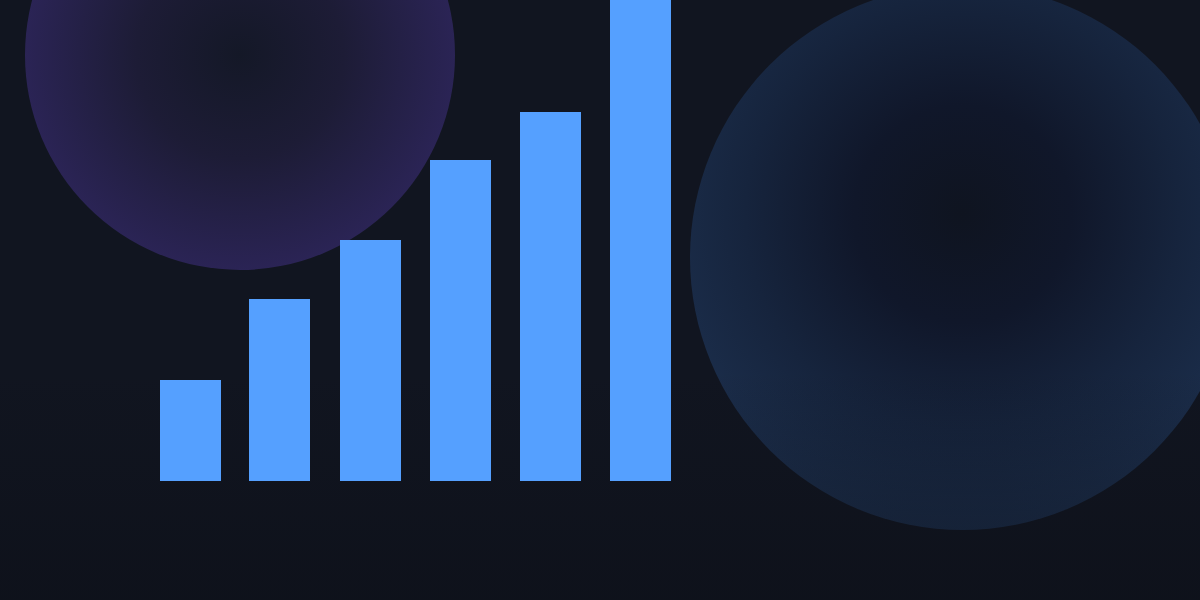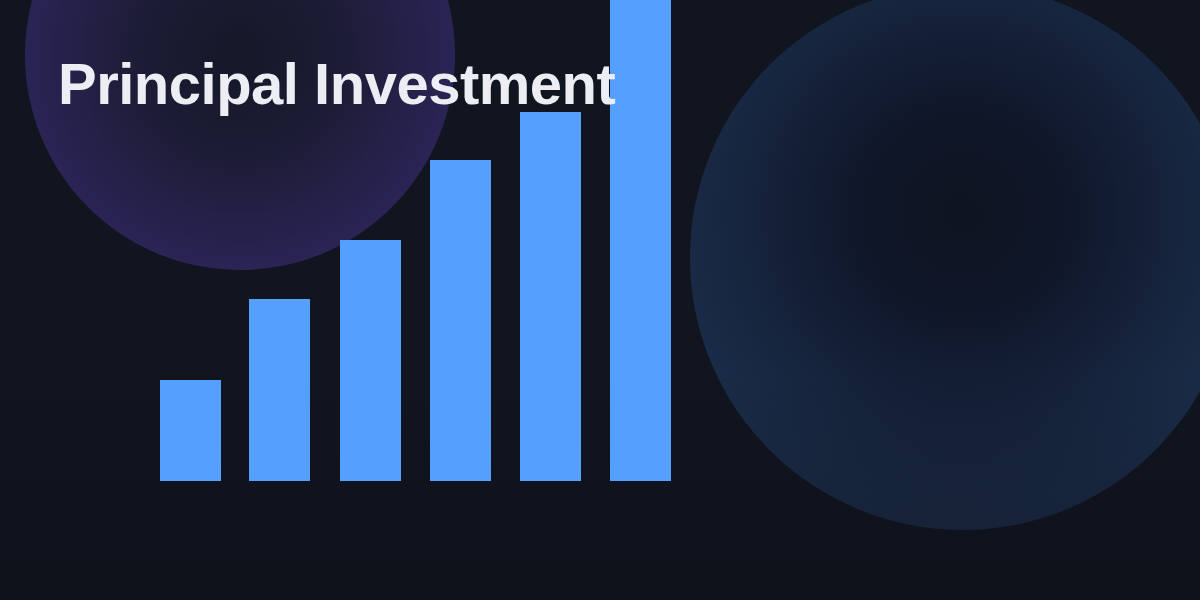--- a/index.html
+++ b/index.html
@@ -93,15 +93,14 @@
 
   <div id="chart">
     <div class="bar" style="left: 160px; width: 61px; height: 101px; bottom: 119px; background: rgb(85, 160, 255);"></div>
     <div class="bar" style="left: 249px; width: 61px; height: 182px; bottom: 119px; background: rgb(85, 160, 255);"></div>
     <div class="bar" style="left: 340px; width: 61px; height: 241px; bottom: 119px; background: rgb(85, 160, 255);"></div>
     <div class="bar" style="left: 430px; width: 61px; height: 321px; bottom: 119px; background: rgb(85, 160, 255);"></div>
     <div class="bar" style="left: 520px; width: 61px; height: 369px; bottom: 119px; background: rgb(85, 160, 255);"></div>
     <div class="bar" style="left: 610px; width: 61px; height: 481px; bottom: 119px; background: rgb(85, 160, 255);"></div>
   </div>
 
-  <h1 id="chart-title" style="color: rgb(236, 238, 244); font-size: 58px;">Principal Investment</h1>
 
 </div>
 
 </body></html>

